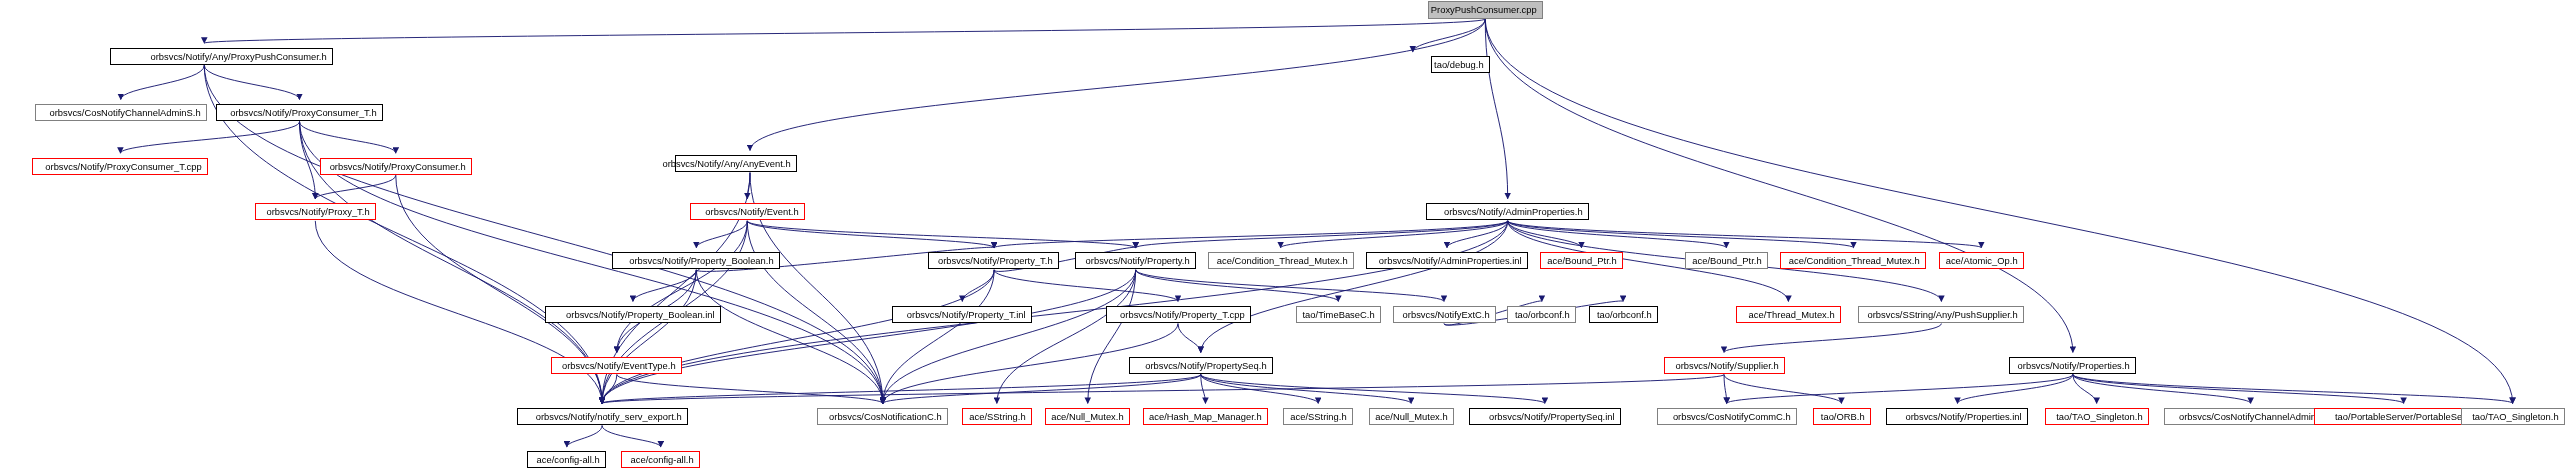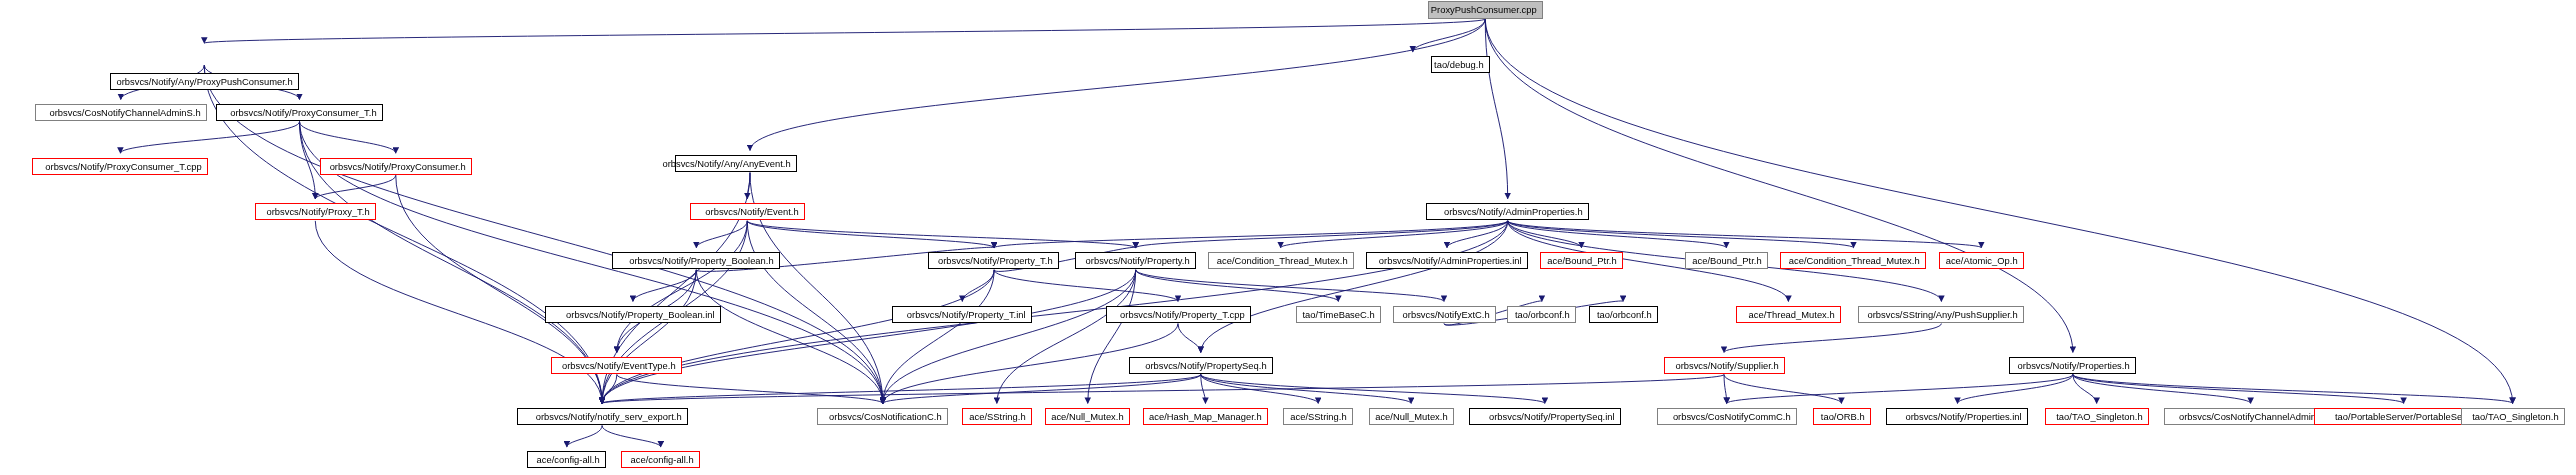--- a/index.html
+++ b/index.html
@@ -135,21 +135,21 @@
         <path d="M 897.5 634 C 897.5 651.55, 845 655.45, 845 666" marker-end="url(#arrow)"></path>
         <path d="M 897.5 634 C 897.5 651.55, 985 655.45, 985 666" marker-end="url(#arrow)"></path>
         <path d="M 2152.5 482 C 2152.5 496, 2298.5 442, 2298.5 449" marker-end="url(#arrow)"></path>
         <path d="M 2152.5 482 C 2152.5 496, 2419.5 442, 2419.5 449" marker-end="url(#arrow)"></path>
       </g>
   </svg>
   <div id="nodes">
       <div class="node root" style="left: 1428px; top: 1.3px; width: 115px;">
         <span>ProxyPushConsumer.cpp</span>
       </div>
-      <div class="node black" style="left: 110px; top: 48px; width: 189px; margin-top: 25px;">
+      <div class="node black" style="left: 110px; top: 48px; width: 223px;">
         <span>orbsvcs/Notify/Any/ProxyPushConsumer.h</span>
       </div>
       <div class="node black" style="left: 1383px; top: 56px; width: 59px; margin-left: 48px;">
         <span>tao/debug.h</span>
       </div>
       <div class="node gray" style="left: 35px; top: 104px; width: 172px;">
         <span>orbsvcs/CosNotifyChannelAdminS.h</span>
       </div>
       <div class="node black" style="left: 216px; top: 104px; width: 167px;">
         <span>orbsvcs/Notify/ProxyConsumer_T.h</span>

